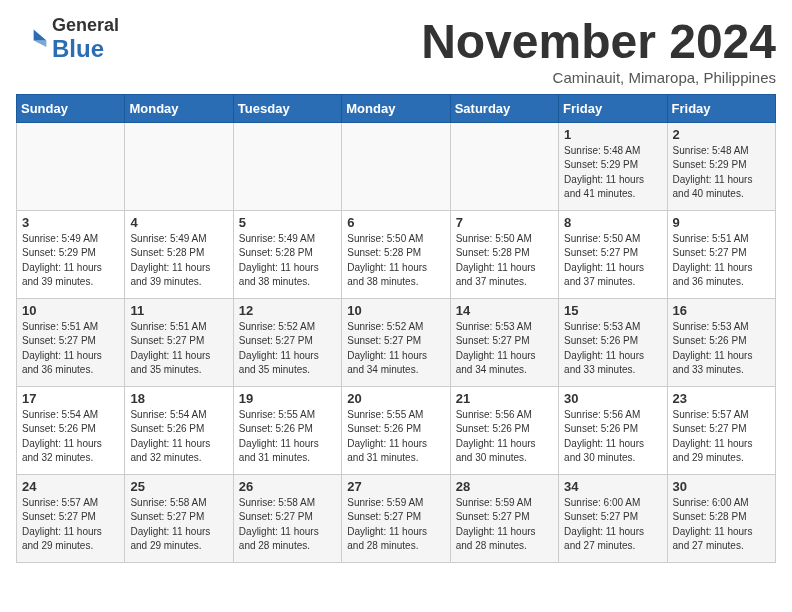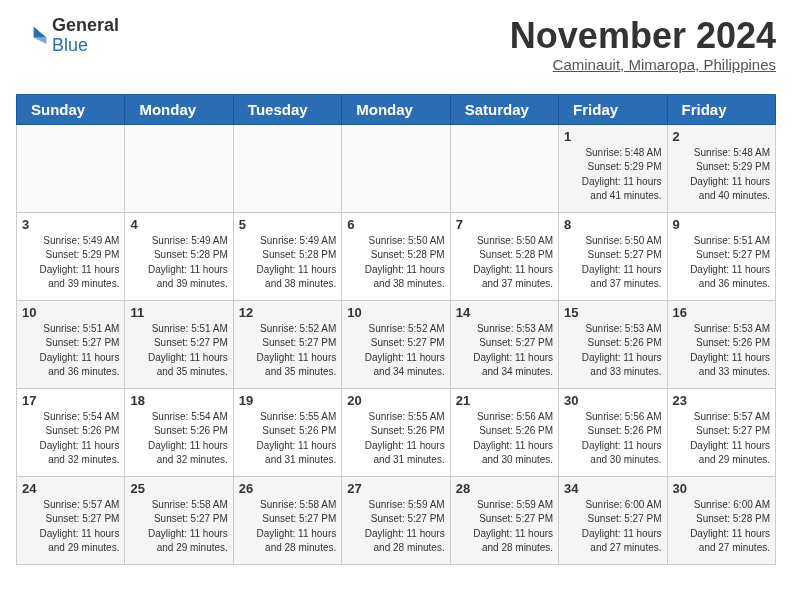--- a/index.html
+++ b/index.html
@@ -7,70 +7,69 @@
       font-family: Arial, sans-serif;
       background: #fff;
       width: 792px;
       min-height: 612px;
       padding: 16px;
     }
     .header {
       display: flex;
       align-items: flex-start;
       justify-content: space-between;
-      margin-bottom: 21px;
+      margin-bottom: 8px;
     }
     .logo {
       display: flex;
       align-items: center;
       gap: 4px;
     }
     .logo-text {
       display: flex;
       flex-direction: column;
       line-height: 1.1;
     }
     .logo-general {
       font-size: 18px;
       font-weight: bold;
       color: #333;
     }
     .logo-blue {
-      font-size: 18px;
-      font-weight: normal;
+      font-size: 24px;
+      font-weight: bold;
       color: #2a6db5;
     }
     .logo-icon {
       width: 32px;
       height: 32px;
     }
     .title-block {
       text-align: right;
     }
     .month-year {
-      font-size: 36px;
+      font-size: 48px;
       font-weight: bold;
       color: #333;
       line-height: 1.1;
     }
     .location {
       font-size: 15px;
       color: #555;
-      text-decoration: underline;
     }
     .calendar {
       width: 100%;
       border-collapse: collapse;
     }
     .calendar th {
       background: #2a6db5;
       color: #fff;
-      font-size: 15px;
-      font-weight: bold;
-      padding: 6px 14px;
+      font-size: 13px;
+      font-weight: bold;
+      padding: 6px 4px;
       text-align: left;
       border: 1px solid #1a5a9a;
     }
     .calendar td {
       width: calc(100% / 7);
       vertical-align: top;
       padding: 4px 5px;
       border: 1px solid #ccc;
       font-size: 10.5px;
       color: #333;
@@ -86,21 +85,20 @@
     .day-number {
       font-weight: bold;
       font-size: 13px;
       display: block;
       margin-bottom: 2px;
     }
     .day-info {
       font-size: 10px;
       line-height: 1.45;
       color: #333;
-      text-align: right;
     }
     .empty-cell {
       background: #f9f9f9 !important;
     }
   </style>
 </head>
 <body>
 
 <div class="header">
   <div class="logo">

